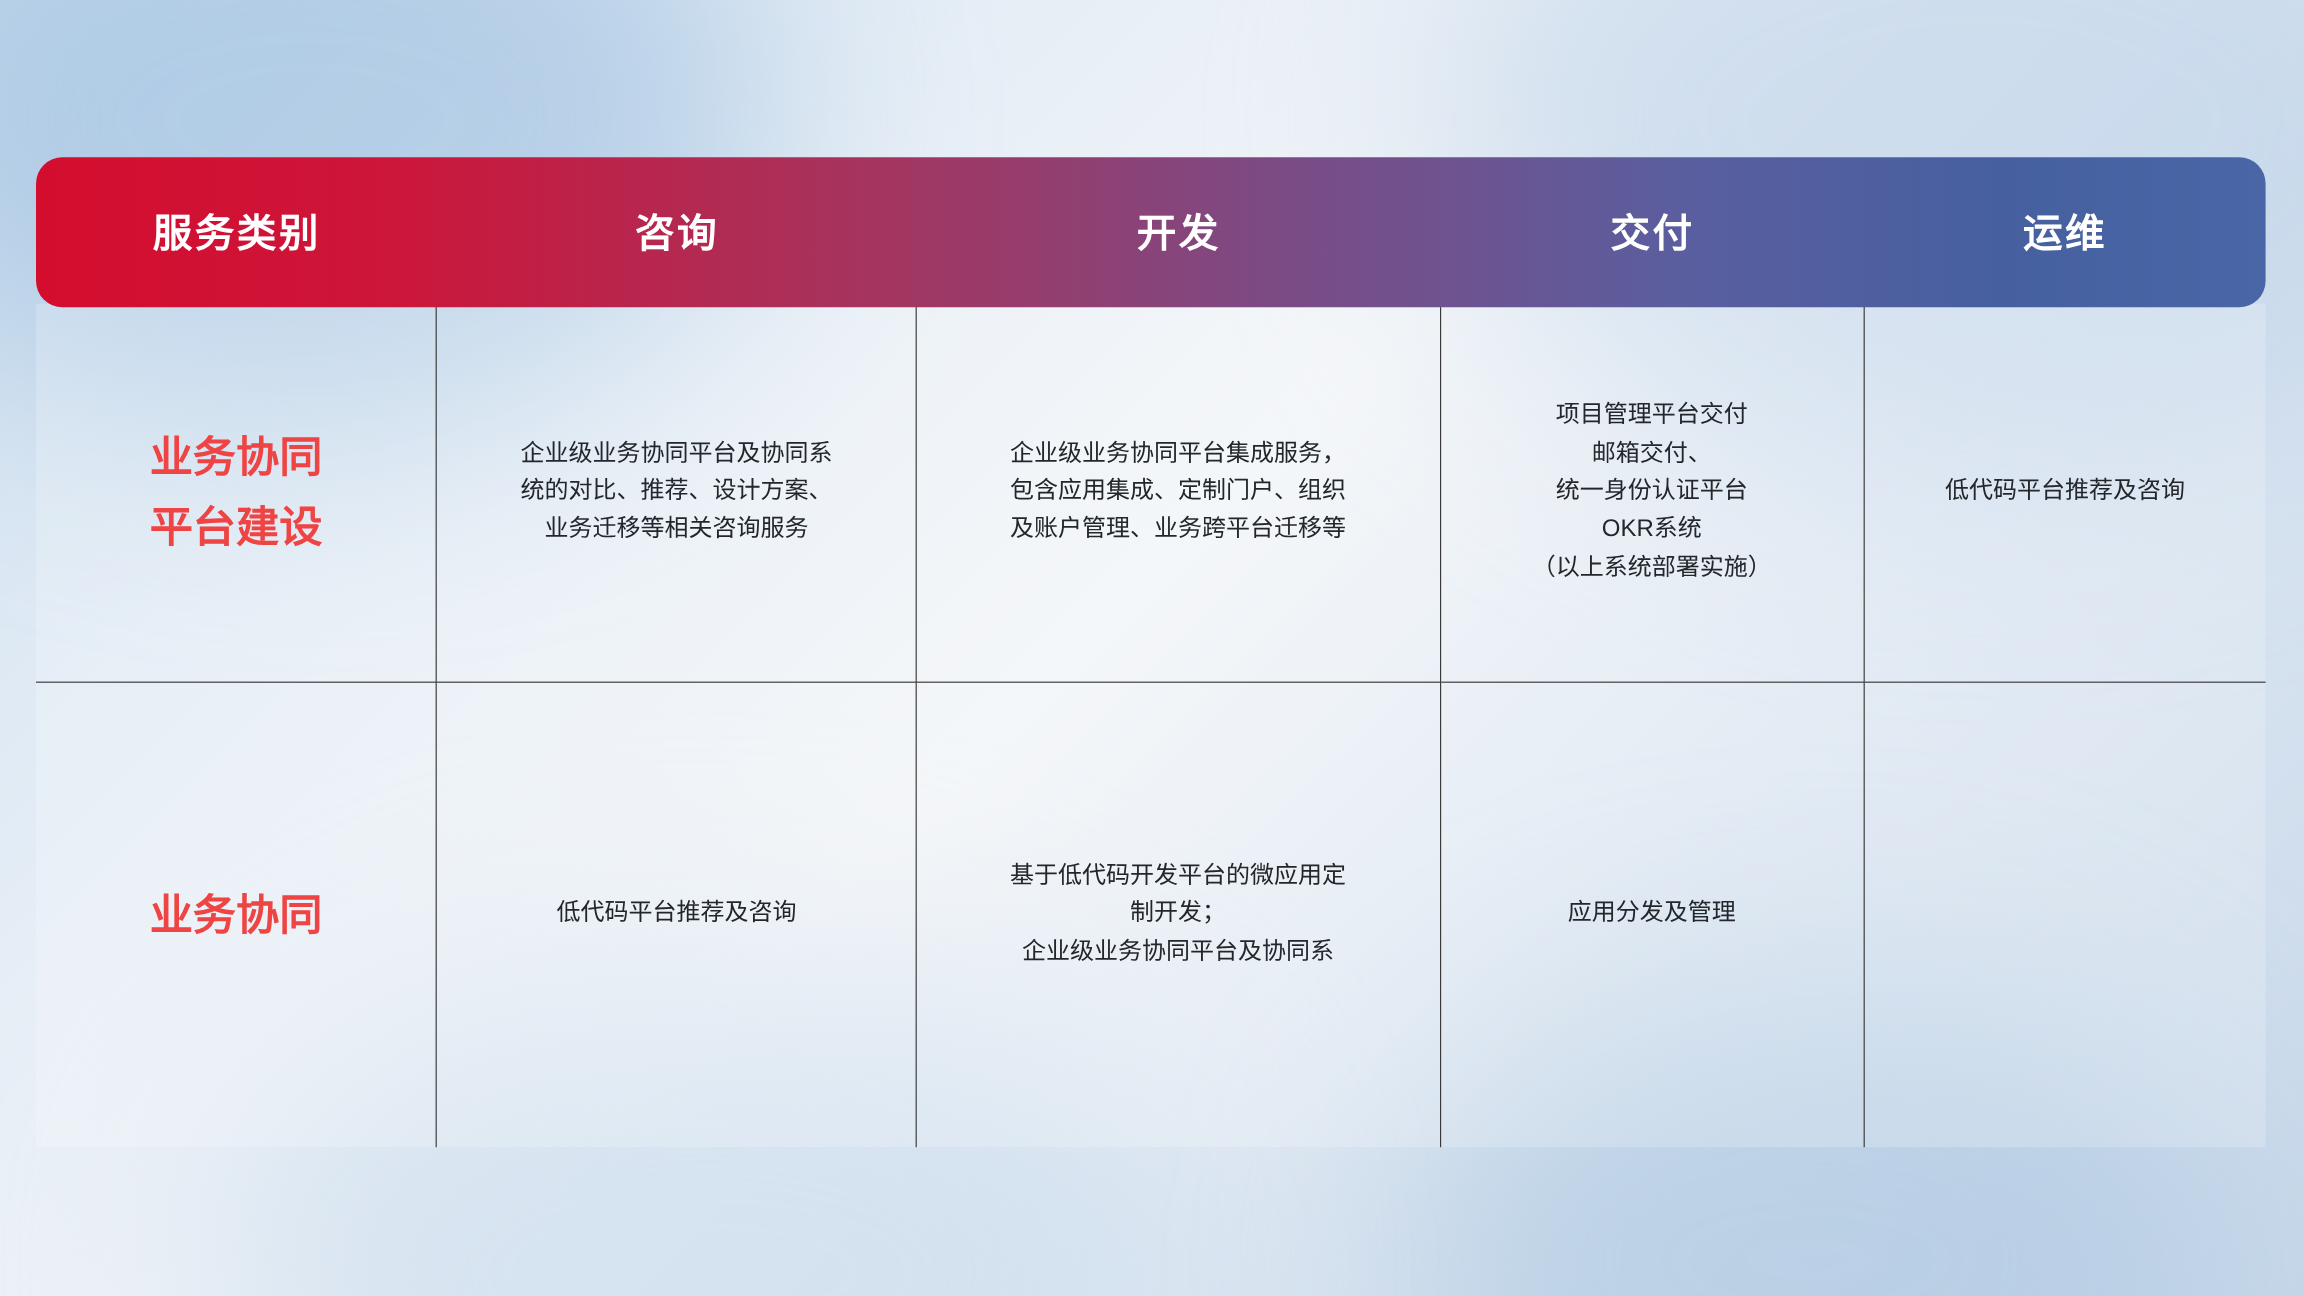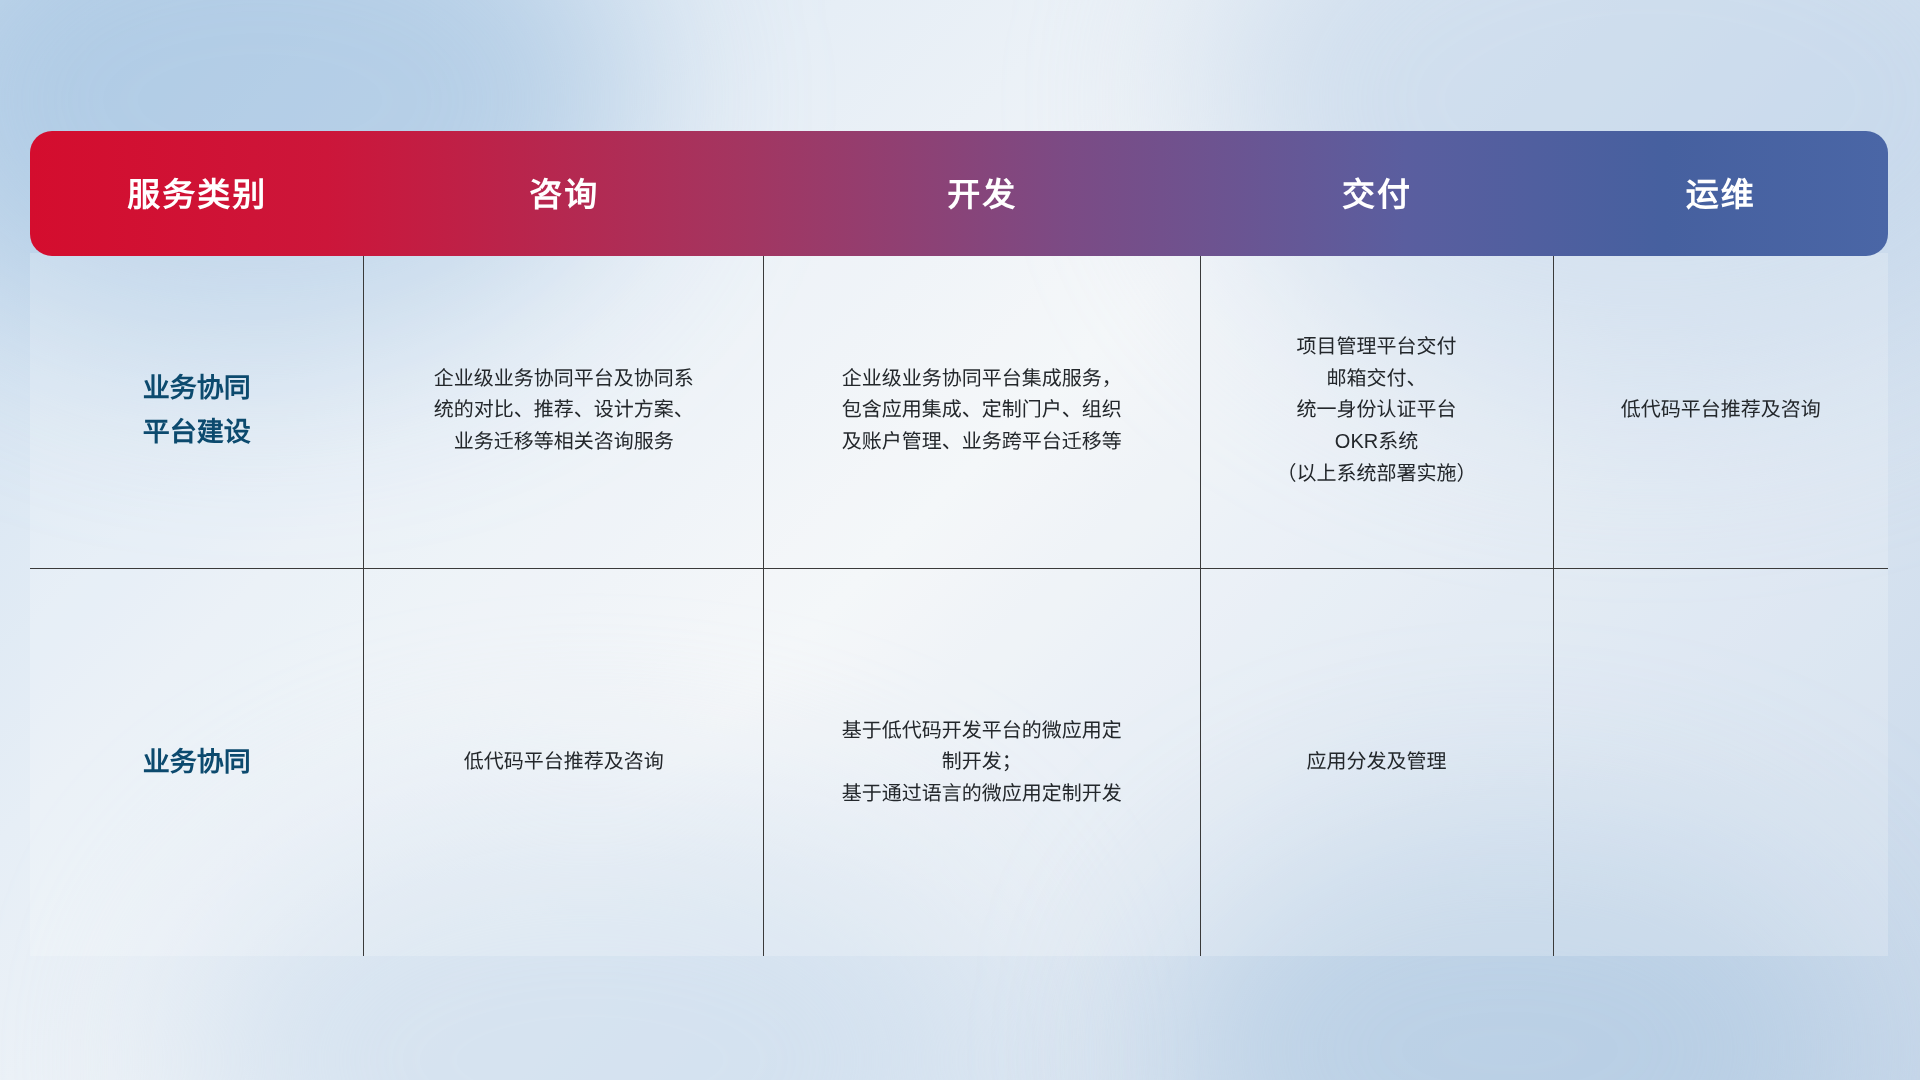--- a/index.html
+++ b/index.html
@@ -81,23 +81,23 @@
     border-right: 1.5px solid #3a3a3a;
     border-bottom: 1.5px solid #3a3a3a;
   }
   tbody tr:last-child td {
     border-bottom: none;
   }
   tbody td:last-child {
     border-right: none;
   }
   tbody td.cat {
-    color: #0c4a6e;
+    color: #ef4444;
     font-weight: bold;
-    font-size: 27px;
+    font-size: 36px;
     line-height: 1.65;
     border-right: 1.5px solid #3a3a3a;
   }
   tbody tr.row-1 { height: 228px; }
   tbody tr.row-2 { height: 192px; }
   tbody tr.row-3 { height: 280px; }
 
   .cell-text {
     display: block;
     white-space: pre-line;
@@ -164,21 +164,21 @@
       <tr class="row-3">
         <td class="cat">
           <span class="cell-text">业务协同</span>
         </td>
         <td>
           <span class="cell-text">低代码平台推荐及咨询</span>
         </td>
         <td>
           <span class="cell-text">基于低代码开发平台的微应用定
 制开发；
-基于通过语言的微应用定制开发</span>
+企业级业务协同平台及协同系</span>
         </td>
         <td>
           <span class="cell-text">应用分发及管理</span>
         </td>
         <td>
           <span class="cell-empty"></span>
         </td>
       </tr>
     </tbody>
   </table>

